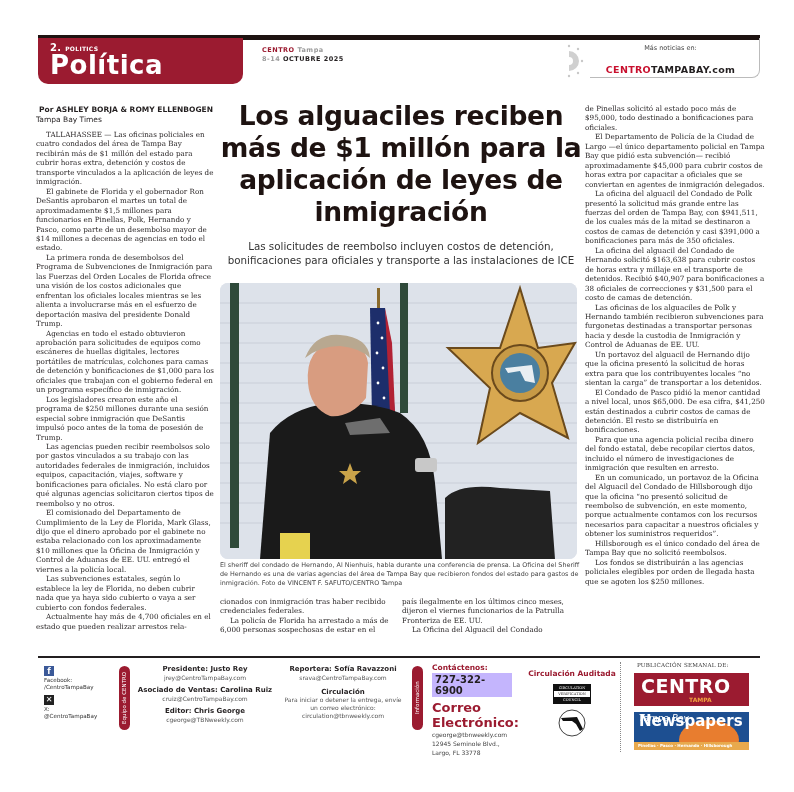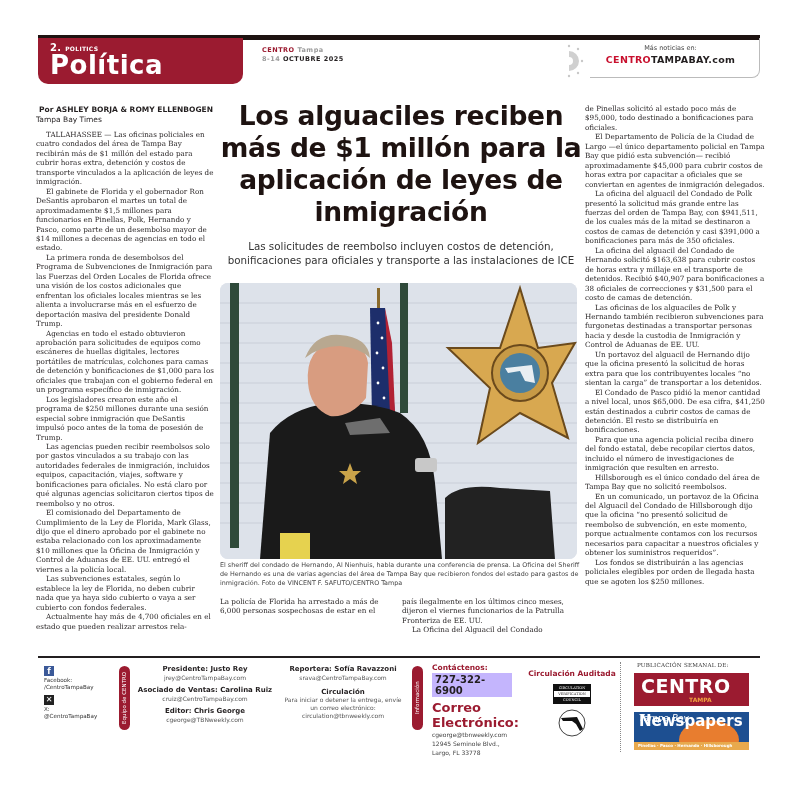--- a/index.html
+++ b/index.html
@@ -10,21 +10,21 @@
   .section-num small { font-size: 6px; }
   .section-title { font-family: "DejaVu Sans", sans-serif; font-weight: bold; font-size: 26px; line-height: 26px; letter-spacing: 0.5px; margin-top: -1px; }
   .edition { position: absolute; left: 262px; top: 46px; font-family: "DejaVu Sans", sans-serif; font-weight: bold; font-size: 6.5px; line-height: 9px; letter-spacing: 0.5px; }
   .edition .brand { color: #9b1b30; }
   .edition .city { color: #9a9a9a; }
   .edition .dates { color: #9a9a9a; }
   .edition .month { color: #231f20; }
   .sunlogo { position: absolute; left: 565px; top: 43px; width: 20px; height: 36px; }
   .more-news { position: absolute; left: 590px; top: 38px; width: 170px; height: 40px; border-right: 1px solid #bbb; border-bottom: 1px solid #bbb; border-radius: 0 0 8px 0; text-align: center; padding: 6px 8px 0 0; }
   .more-news .label { font-family: "DejaVu Sans", sans-serif; font-size: 6.5px; color: #444; }
-  .more-news .site { font-family: "DejaVu Sans", sans-serif; font-weight: bold; font-size: 9.5px; letter-spacing: 0.3px; margin-top: 2px; }
+  .more-news .site { font-family: "DejaVu Sans", sans-serif; font-weight: bold; font-size: 9.5px; letter-spacing: 0.3px; margin-top: 12px; }
   .more-news .site .a { color: #c8102e; }
   .more-news .site .b { color: #231f20; }
 
   .byline { position: absolute; left: 36px; top: 105px; width: 180px; font-family: "DejaVu Sans", sans-serif; font-size: 7.5px; line-height: 9.5px; }
   .byline .authors { font-weight: bold; text-align: center; }
   .col { position: absolute; font-size: 7.2px; line-height: 9.45px; text-align: left; }
   .col p { text-indent: 10px; }
   .col1 { left: 36px; top: 130px; width: 178px; }
   .col2 { left: 220px; top: 597px; width: 172px; }
   .col3 { left: 402px; top: 597px; width: 172px; }
@@ -156,37 +156,38 @@
     <path d="M85 75 Q95 50 120 52 Q148 54 150 75 Q140 65 120 63 Q100 63 85 75 Z" fill="#b8a890"></path>
     <path d="M125 140 L160 135 L170 150 L130 152 Z" fill="#6e6e6e"></path>
     <rect x="195" y="175" width="22" height="14" rx="3" fill="#c8c8c8"></rect>
     <polygon points="130,180 133,188 141,188 135,193 137,201 130,196 123,201 125,193 119,188 127,188" fill="#c9a34a"></polygon>
     <rect x="60" y="250" width="30" height="26" fill="#e6d24f"></rect>
   </svg>
 </div>
 <div class="caption">El sheriff del condado de Hernando, Al Nienhuis, habla durante una conferencia de prensa. La Oficina del Sheriff de Hernando es una de varias agencias del área de Tampa Bay que recibieron fondos del estado para gastos de inmigración. Foto de VINCENT F. SAFUTO/CENTRO Tampa</div>
 
 <div class="col col2">
+  <p>cionados con inmigración tras haber recibido credenciales federales.</p>
   <p>La policía de Florida ha arrestado a más de 6,000 personas sospechosas de estar en el</p>
 </div>
 <div class="col col3">
   <p>país ilegalmente en los últimos cinco meses, dijeron el viernes funcionarios de la Patrulla Fronteriza de EE. UU.</p>
   <p>La Oficina del Alguacil del Condado</p>
 </div>
 <div class="col col4">
   <p>de Pinellas solicitó al estado poco más de $95,000, todo destinado a bonificaciones para oficiales.</p>
   <p>El Departamento de Policía de la Ciudad de Largo —el único departamento policial en Tampa Bay que pidió esta subvención— recibió aproximadamente $45,000 para cubrir costos de horas extra por capacitar a oficiales que se conviertan en agentes de inmigración delegados.</p>
   <p>La oficina del alguacil del Condado de Polk presentó la solicitud más grande entre las fuerzas del orden de Tampa Bay, con $941,511, de los cuales más de la mitad se destinaron a costos de camas de detención y casi $391,000 a bonificaciones para más de 350 oficiales.</p>
   <p>La oficina del alguacil del Condado de Hernando solicitó $163,638 para cubrir costos de horas extra y millaje en el transporte de detenidos. Recibió $40,907 para bonificaciones a 38 oficiales de correcciones y $31,500 para el costo de camas de detención.</p>
   <p>Las oficinas de los alguaciles de Polk y Hernando también recibieron subvenciones para furgonetas destinadas a transportar personas hacia y desde la custodia de Inmigración y Control de Aduanas de EE. UU.</p>
   <p>Un portavoz del alguacil de Hernando dijo que la oficina presentó la solicitud de horas extra para que los contribuyentes locales “no sientan la carga” de transportar a los detenidos.</p>
   <p>El Condado de Pasco pidió la menor cantidad a nivel local, unos $65,000. De esa cifra, $41,250 están destinados a cubrir costos de camas de detención. El resto se distribuiría en bonificaciones.</p>
   <p>Para que una agencia policial reciba dinero del fondo estatal, debe recopilar ciertos datos, incluido el número de investigaciones de inmigración que resulten en arresto.</p>
+  <p>En un comunicado, un portavoz de la Oficina del Alguacil del Condado de Hillsborough dijo que la oficina “no presentó solicitud de reembolso de subvención, en este momento, porque actualmente contamos con los recursos necesarios para capacitar a nuestros oficiales y obtener los suministros requeridos”.</p>
   <p>Hillsborough es el único condado del área de Tampa Bay que no solicitó reembolsos.</p>
-  <p>En un comunicado, un portavoz de la Oficina del Alguacil del Condado de Hillsborough dijo que la oficina “no presentó solicitud de reembolso de subvención, en este momento, porque actualmente contamos con los recursos necesarios para capacitar a nuestros oficiales y obtener los suministros requeridos”.</p>
   <p>Los fondos se distribuirán a las agencias policiales elegibles por orden de llegada hasta que se agoten los $250 millones.</p>
 </div>
 
 <div class="footer-rule"></div>
 
 <div class="social">
   <span class="ico fb">f</span>
   <div>Facebook:</div>
   <div>/CentroTampaBay</div>
   <span class="ico xicon">✕</span>

